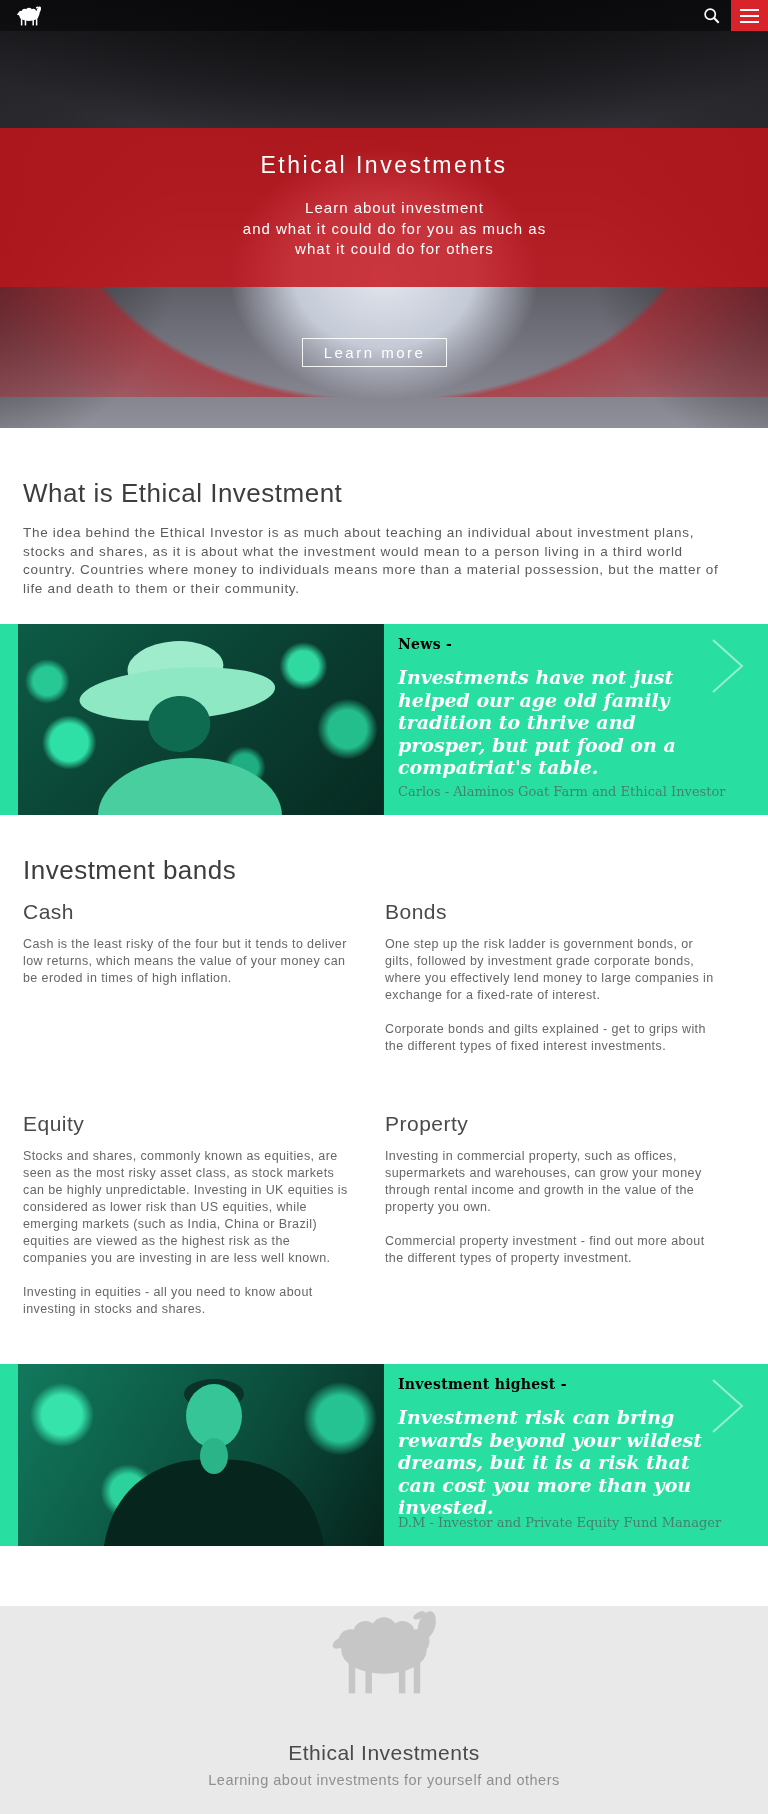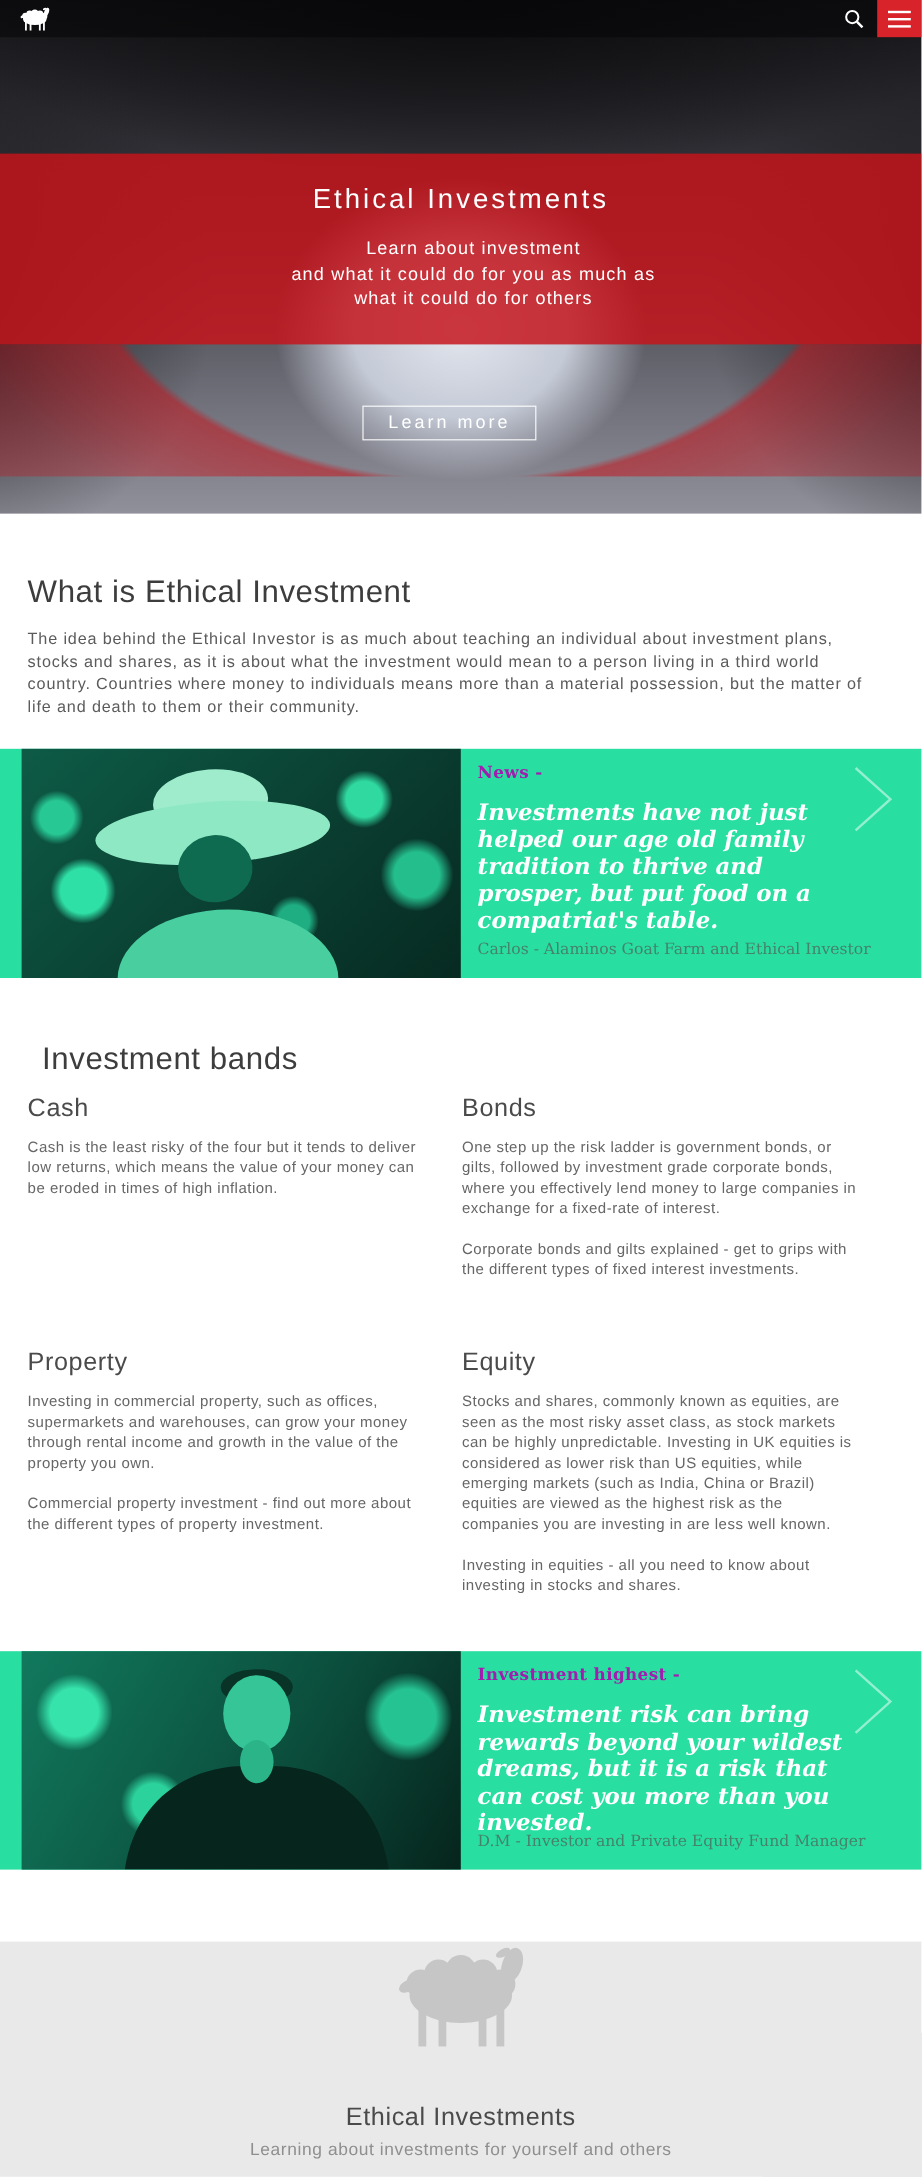--- a/index.html
+++ b/index.html
@@ -81,34 +81,34 @@
     background:
       radial-gradient(circle 40px at 12% 28%, #36e3ab 0 50%, rgba(54,227,171,0) 80%),
       radial-gradient(circle 34px at 30% 70%, #2cd29c 0 50%, rgba(44,210,156,0) 80%),
       radial-gradient(circle 46px at 88% 30%, #26c392 0 50%, rgba(38,195,146,0) 80%),
       linear-gradient(120deg,#11795d 0%,#0b4c3b 60%,#06241c 100%);
   }
   .feature-img svg{position:absolute;top:0;left:0;}
   .feature-body{position:absolute;top:0;left:398px;width:300px;height:100%;}
   .feature-label{
     margin:0;padding-top:12px;font-family:"DejaVu Serif","Liberation Serif",serif;
-    font-weight:bold;font-size:14px;color:#a21caf;letter-spacing:0.3px;
+    font-weight:bold;font-size:14px;color:#000000;letter-spacing:0.3px;
   }
   .feature-quote{
     margin:14px 0 0 0;width:310px;font-family:"DejaVu Serif","Liberation Serif",serif;
     font-style:italic;font-weight:bold;font-size:19px;line-height:22.5px;color:#ffffff;
   }
   .feature-attr{
     position:absolute;left:0;bottom:16px;margin:0;width:330px;
     font-family:"DejaVu Serif","Liberation Serif",serif;font-size:13px;color:#45836b;
   }
   .feature-arrow{position:absolute;top:14px;right:23px;cursor:pointer;}
   
   .bands{padding:40px 23px 0 23px;}
-  .bands h2{margin:12px;font-size:26px;font-weight:300;color:#3d3d3d;letter-spacing:0.5px;}
+  .bands h2{margin:0;font-size:26px;font-weight:300;color:#3d3d3d;letter-spacing:0.5px;}
   .bands-grid{
     margin-top:14px;display:grid;grid-template-columns:332px 332px;
     column-gap:30px;row-gap:40px;
   }
   .band h3{margin:0 0 12px 0;font-size:21px;font-weight:300;color:#4a4a4a;letter-spacing:0.5px;}
   .band p{
     margin:0 0 17px 0;color:#666666;font-size:12.5px;font-weight:300;
     line-height:17px;letter-spacing:0.4px;
   }
   
@@ -202,28 +202,28 @@
     <div class="band">
       <h3>Cash</h3>
       <p>Cash is the least risky of the four but it tends to deliver low returns, which means the value of your money can be eroded in times of high inflation.</p>
     </div>
     <div class="band">
       <h3>Bonds</h3>
       <p>One step up the risk ladder is government bonds, or gilts, followed by investment grade corporate bonds, where you effectively lend money to large companies in exchange for a fixed-rate of interest.</p>
       <p>Corporate bonds and gilts explained - get to grips with the different types of fixed interest investments.</p>
     </div>
     <div class="band">
+      <h3>Equity</h3>
+      <p>Stocks and shares, commonly known as equities, are seen as the most risky asset class, as stock markets can be highly unpredictable. Investing in UK equities is considered as lower risk than US equities, while emerging markets (such as India, China or Brazil) equities are viewed as the highest risk as the companies you are investing in are less well known.</p>
+      <p>Investing in equities - all you need to know about investing in stocks and shares.</p>
+    </div>
+    <div class="band">
       <h3>Property</h3>
       <p>Investing in commercial property, such as offices, supermarkets and warehouses, can grow your money through rental income and growth in the value of the property you own.</p>
       <p>Commercial property investment - find out more about the different types of property investment.</p>
-    </div>
-    <div class="band">
-      <h3>Equity</h3>
-      <p>Stocks and shares, commonly known as equities, are seen as the most risky asset class, as stock markets can be highly unpredictable. Investing in UK equities is considered as lower risk than US equities, while emerging markets (such as India, China or Brazil) equities are viewed as the highest risk as the companies you are investing in are less well known.</p>
-      <p>Investing in equities - all you need to know about investing in stocks and shares.</p>
     </div>
   </div>
 </div>
 
 <div class="feature second">
   <div class="feature-img img-investor">
     <svg width="366" height="182" viewBox="0 0 366 182">
       <ellipse cx="196" cy="30" rx="30" ry="15" fill="#083326"></ellipse>
       <ellipse cx="196" cy="52" rx="28" ry="32" fill="#35c597"></ellipse>
       <path d="M86 182 C96 116 150 92 196 96 C252 92 296 118 306 182 Z" fill="#06251c"></path>

